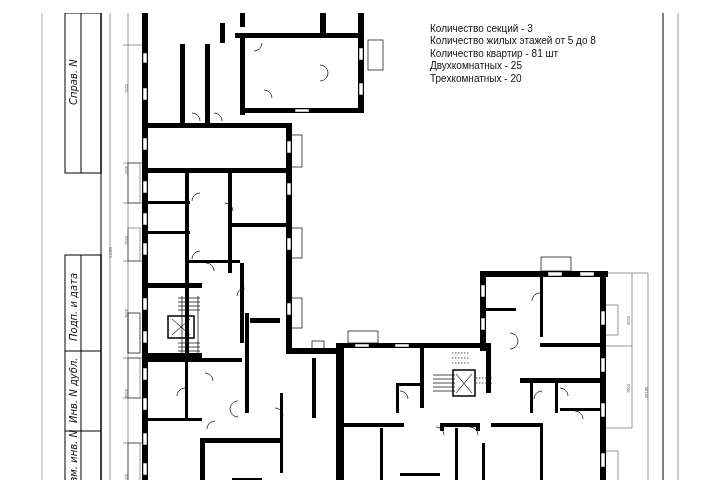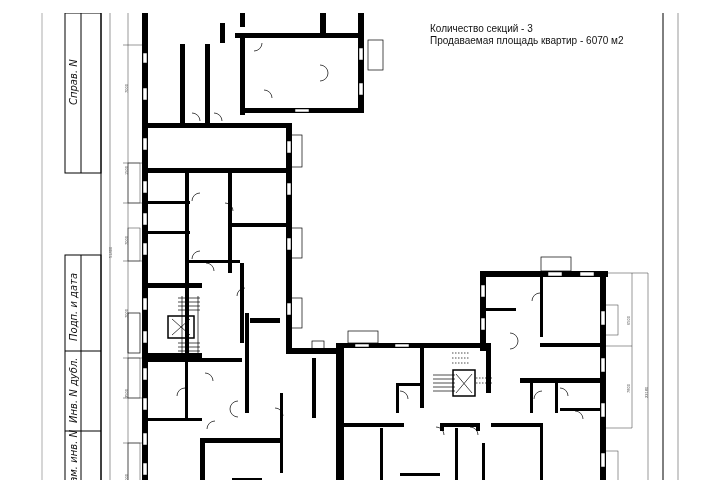--- a/index.html
+++ b/index.html
@@ -226,21 +226,24 @@
     <line x1="452" y1="340" x2="470" y2="340" stroke-dasharray="1.5 1.5"></line>
     <line x1="452" y1="345" x2="470" y2="345" stroke-dasharray="1.5 1.5"></line>
     <line x1="452" y1="350" x2="470" y2="350" stroke-dasharray="1.5 1.5"></line>
     <line x1="476" y1="365" x2="492" y2="365" stroke-dasharray="1.5 1.5"></line>
     <line x1="476" y1="370" x2="492" y2="370" stroke-dasharray="1.5 1.5"></line>
   </g>
 </svg>
 
 <div class="info">
   <div>Количество секций - 3</div>
-  <div>Продаваемая площадь квартир - 6070 м2</div>
+  <div>Количество жилых этажей от 5 до 8</div>
+  <div>Количество квартир - 81 шт</div>
+  <div>Двухкомнатных - 25</div>
+  <div>Трехкомнатных - 20</div>
 </div>
 
 <div class="stamp-label" style="left:68px; top:92px;">Справ. N</div>
 <div class="stamp-label" style="left:68px; top:328px;">Подп. и дата</div>
 <div class="stamp-label" style="left:68px; top:410px;">Инв. N дубл.</div>
 <div class="stamp-label" style="left:68px; top:482px;">Взам. инв. N</div>
 
 <div class="dim" style="left:124px; top:80px;">7000</div>
 <div class="dim" style="left:124px; top:162px;">1500</div>
 <div class="dim" style="left:124px; top:232px;">7000</div>

